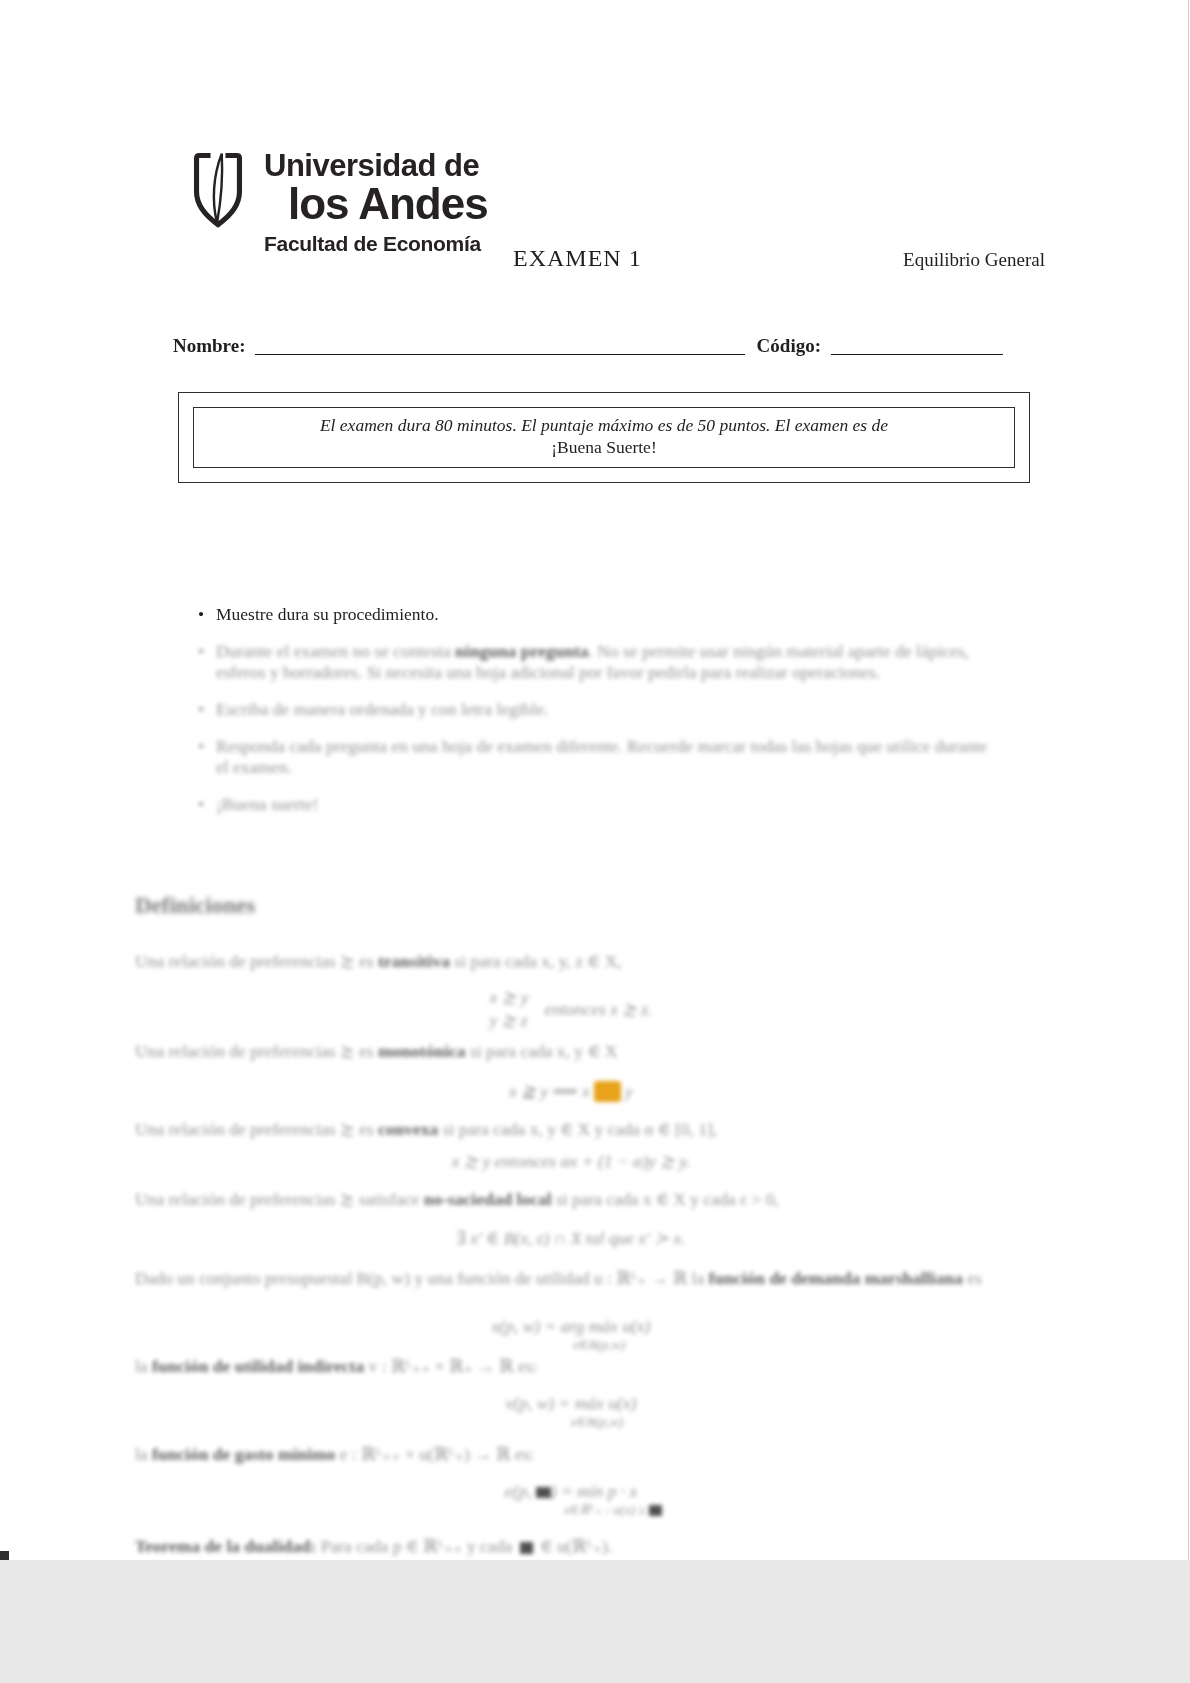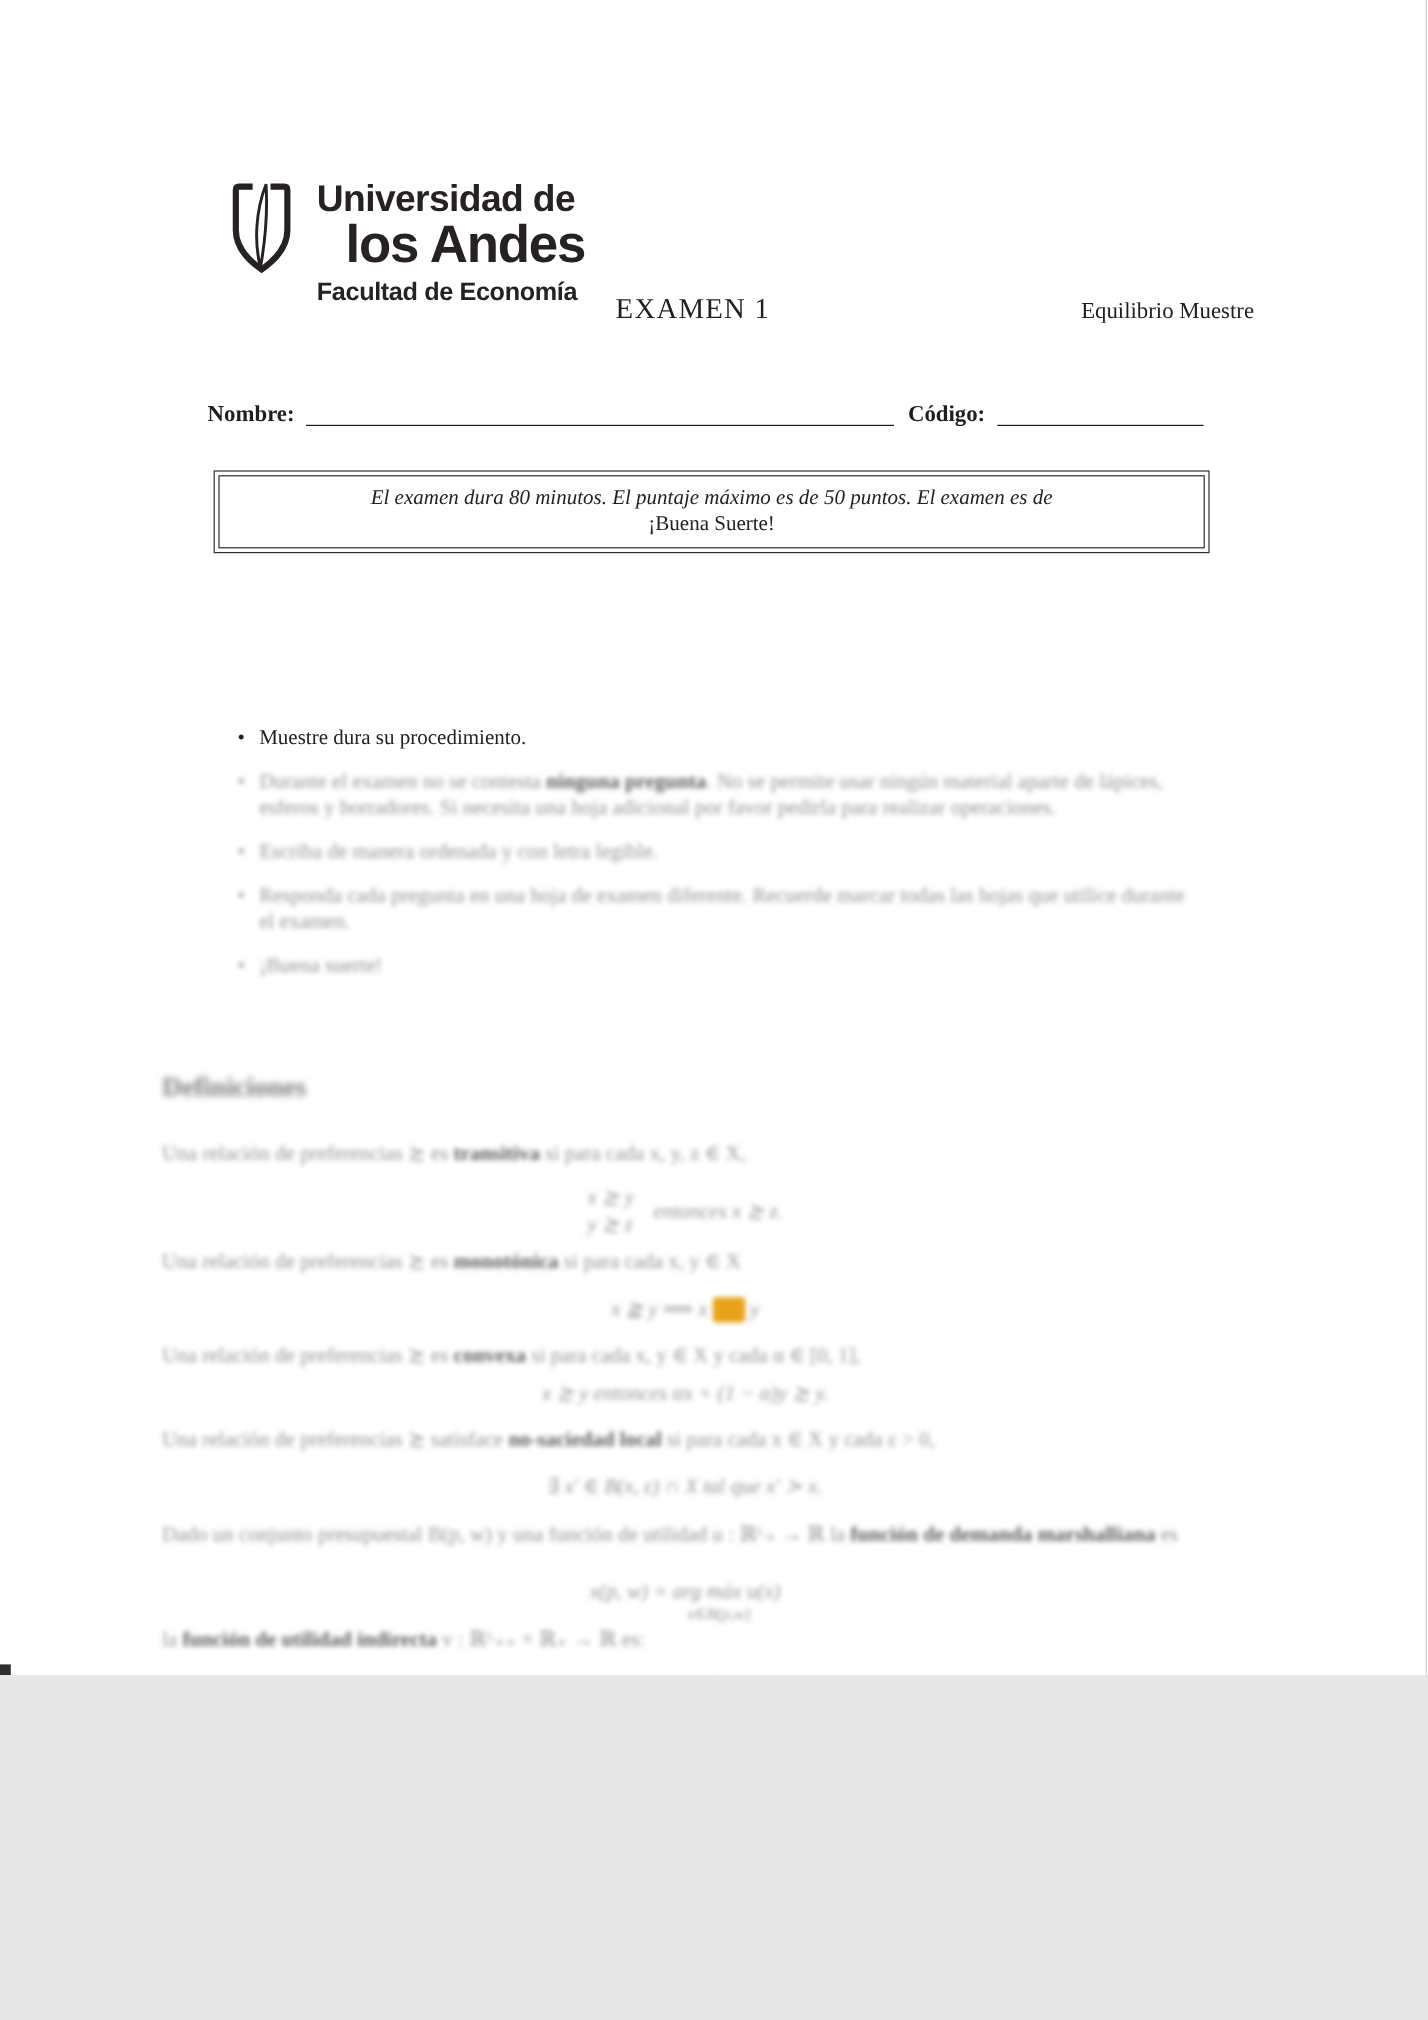--- a/index.html
+++ b/index.html
@@ -1,38 +1,38 @@
 <!DOCTYPE html>
 <html><head>
 <meta charset="utf-8">
 <style>
   html,body{margin:0;padding:0;background:#e8e8e8;}
   .page{
-    position:relative;width:1190px;height:1396px;margin:0 auto;
+    position:relative;width:1190px;height:1560px;margin:0 auto;
     background:#ffffff;overflow:hidden;
     font-family:"Liberation Serif","DejaVu Serif",serif;
     color:#1f1f1f;
   }
   
   .logo{position:absolute;left:190px;top:150px;display:flex;align-items:flex-start;color:#262123;}
   .logo svg{display:block;}
   .logo-text{margin-left:18px;font-family:"Liberation Sans","DejaVu Sans",sans-serif;font-weight:bold;line-height:1;}
   .logo-l1{font-size:31px;letter-spacing:-0.5px;}
   .logo-l2{font-size:44px;margin-top:1px;letter-spacing:-1px;margin-left:24px;}
   .logo-l3{font-size:21px;margin-top:7px;letter-spacing:-0.3px;}
   
   .exam-title{position:absolute;left:513px;top:245px;font-size:24px;font-weight:normal;letter-spacing:1px;}
   .course-name{position:absolute;right:145px;top:249px;font-size:19px;}
   
   .id-row{position:absolute;left:173px;top:332px;width:830px;display:flex;align-items:flex-end;font-size:19px;font-weight:bold;}
   .fill-line{border-bottom:1.6px solid #1c1c1c;height:22px;}
   .line-name{flex:1;margin:0 12px 2px 10px;}
   .line-code{width:172px;margin:0 0 2px 10px;}
   
-  .notice-outer{position:absolute;left:178px;top:392px;width:822px;border:1.6px solid #2e2e2e;padding:3px;}
+  .notice-outer{position:absolute;left:178px;top:392px;width:822px;border:1.6px solid #2e2e2e;padding:14px;}
   .notice-inner{border:1px solid #2e2e2e;padding:7px 26px 9px;text-align:center;font-style:italic;font-size:17.5px;line-height:1.24;}
   .notice-inner .roman{font-style:normal;}
   .notice-inner b{font-style:italic;}
   
   .h-instr{position:absolute;left:135px;top:547px;font-size:27px;font-weight:bold;}
   .bullets{position:absolute;left:198px;top:604px;width:800px;list-style:none;margin:0;padding:0;font-size:17.5px;line-height:21px;}
   .bullets li{display:flex;margin-bottom:16px;}
   .bullets .bg{width:18px;flex:0 0 18px;}
   
   .bz{color:#949494;filter:blur(2.3px);}
@@ -68,21 +68,21 @@
       </svg>
     </span>
     <div class="logo-text">
       <div class="logo-l1">Universidad de</div>
       <div class="logo-l2">los Andes</div>
       <div class="logo-l3">Facultad de Economía</div>
     </div>
   </div>
 
   <div class="exam-title">EXAMEN 1</div>
-  <div class="course-name">Equilibrio Muestre</div>
+  <div class="course-name">Equilibrio General</div>
 
   <div class="id-row">
     <span>Nombre:</span>
     <span class="fill-line line-name"></span>
     <span>Código:</span>
     <span class="fill-line line-code"></span>
   </div>
 
   <div class="notice-outer">
     <div class="notice-inner">

